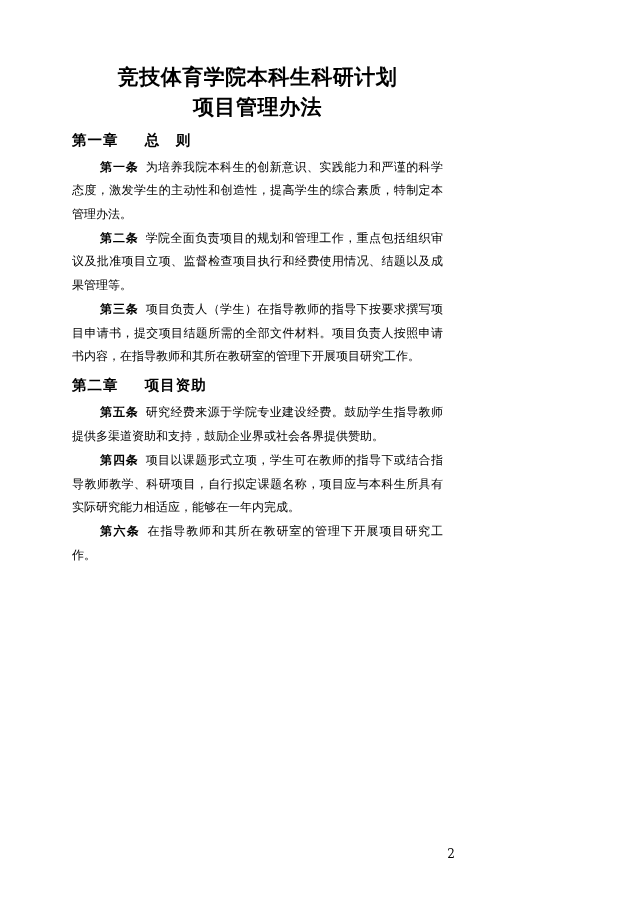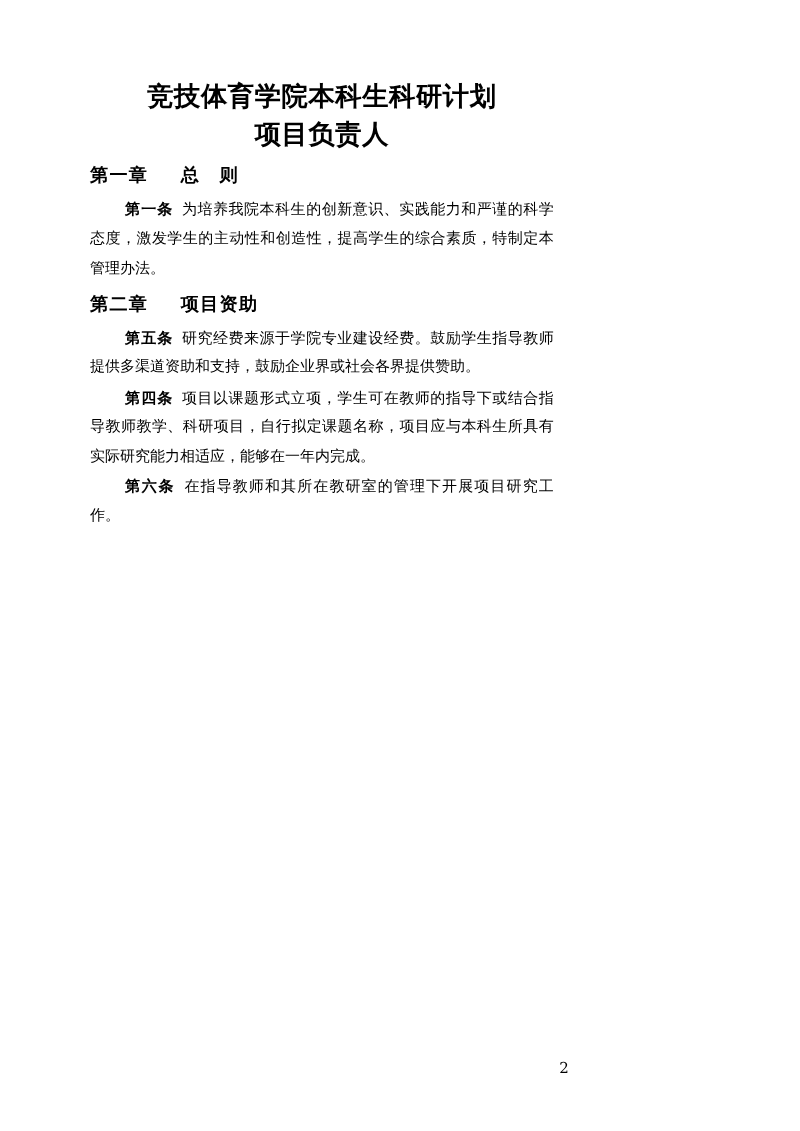--- a/index.html
+++ b/index.html
@@ -67,34 +67,40 @@
     color: #000000;
   }
 </style>
 </head>
 <body>
 
 <div class="page">
 
   <div class="doc-title">
     <span class="line">竞技体育学院本科生科研计划</span>
-    <span class="line">项目负责人</span>
+    <span class="line">项目管理办法</span>
   </div>
 
   <div class="chapter-heading">
     <span>第一章</span>
     <span class="gap"></span>
     <span>总　则</span>
   </div>
 
   <p class="article">
     <span class="label">第一条</span><span>为培养我院本科生的创新意识、实践能力和严谨的科学态度，激发学生的主动性和创造性，提高学生的综合素质，特制定本管理办法。</span>
   </p>
 
+  <p class="article">
+    <span class="label">第二条</span><span>学院全面负责项目的规划和管理工作，重点包括组织审议及批准项目立项、监督检查项目执行和经费使用情况、结题以及成果管理等。</span>
+  </p>
 
+  <p class="article">
+    <span class="label">第三条</span><span>项目负责人（学生）在指导教师的指导下按要求撰写项目申请书，提交项目结题所需的全部文件材料。项目负责人按照申请书内容，在指导教师和其所在教研室的管理下开展项目研究工作。</span>
+  </p>
 
   <div class="chapter-heading">
     <span>第二章</span>
     <span class="gap"></span>
     <span>项目资助</span>
   </div>
 
   <p class="article">
     <span class="label">第五条</span><span>研究经费来源于学院专业建设经费。鼓励学生指导教师提供多渠道资助和支持，鼓励企业界或社会各界提供赞助。</span>
   </p>

